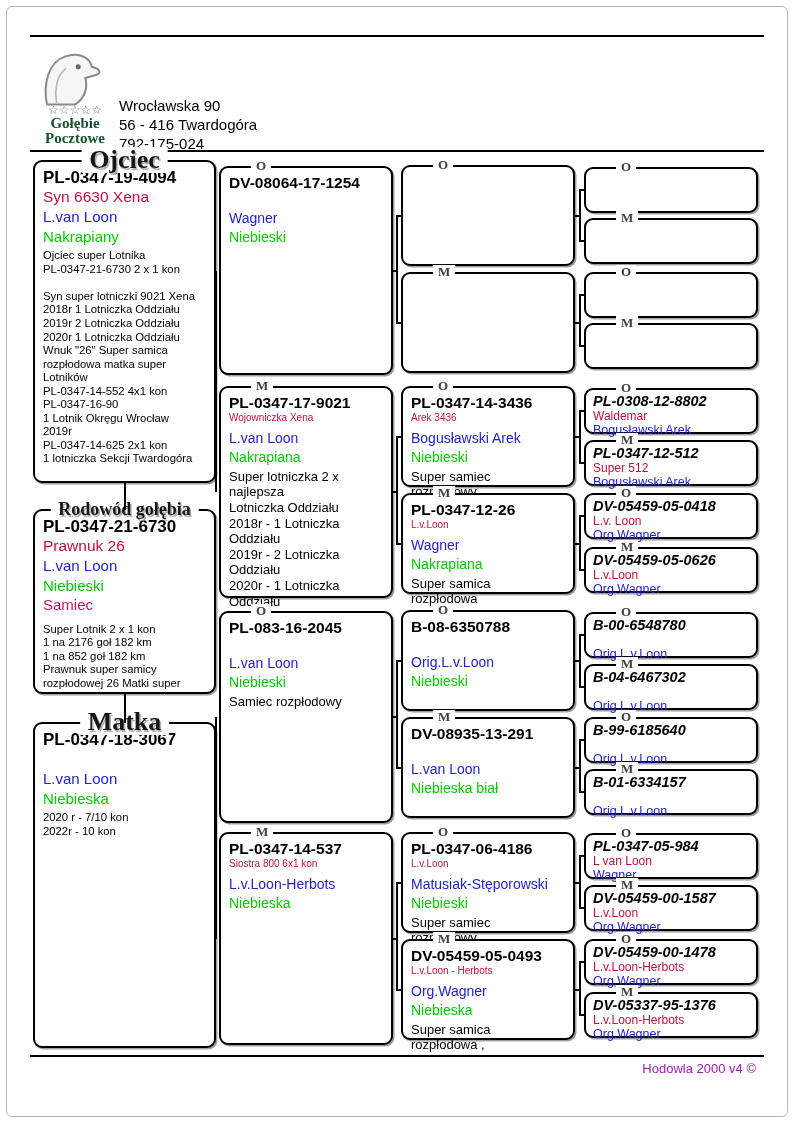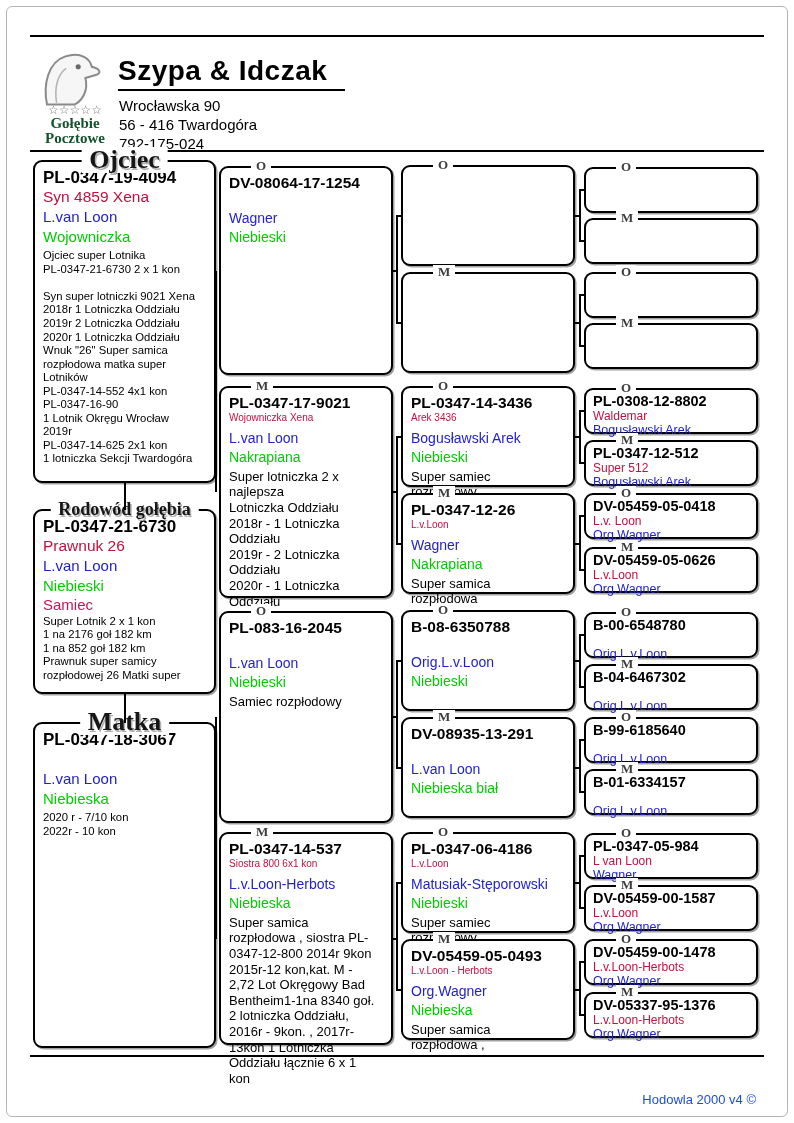--- a/index.html
+++ b/index.html
@@ -12,21 +12,21 @@
 
   
   .logo{position:absolute;left:36px;top:50px;width:78px;text-align:center;}
   .logo svg{display:block;margin:0 auto;}
   .logo .stars{font-size:12px;color:#787878;line-height:1;margin-top:-2px;letter-spacing:0px;}
   .logo .ltext{font-family:"Liberation Serif",serif;font-weight:bold;font-size:15px;color:#14532d;line-height:1.0;}
   .h-title{position:absolute;left:118px;top:55px;font-size:28px;font-weight:bold;border-bottom:2px solid #000;padding:0 18px 2px 0;letter-spacing:0.5px;}
   .h-addr{position:absolute;left:119px;top:96px;font-size:15px;line-height:1.27;}
 
   
-  .footer-text{position:absolute;right:38px;top:1092px;font-size:13px;color:#1d4ed8;}
+  .footer-text{position:absolute;right:38px;top:1061px;font-size:13px;color:#a21caf;}
 
   
   .pbox{position:absolute;background:#fff;border:2px solid #000;border-radius:9px;box-shadow:1.5px 1.5px 0 #a0a0a0;box-sizing:border-box;}
   .inner{padding:5px 16px 3px 8px;}
   .sexm{position:absolute;top:-9px;left:30px;background:#fff;padding:0 5px;
         font-family:"Liberation Serif",serif;font-weight:bold;font-size:13px;color:#3c3c3c;line-height:1;}
   .sect{position:absolute;left:50%;transform:translateX(-50%);background:#fff;padding:0 8px;white-space:nowrap;
         font-family:"Liberation Serif",serif;font-weight:bold;color:#161616;text-shadow:1.5px 1.5px 0 #b0b0b0;line-height:1;}
   .t-big{font-size:26px;top:-15px;}
   .t-mid{font-size:18px;top:-11px;}
@@ -37,21 +37,21 @@
   .pcolor{color:var(--green);font-size:14px;line-height:1.3;}
   .sexline{color:#be185d;font-size:15px;line-height:1.3;}
   .desc{color:#000;font-size:13px;line-height:1.2;white-space:pre-line;margin-top:3px;}
 
   .main .ring{font-size:17px;}
   .main .rname{font-size:15.5px;min-height:19px;}
   .main .strain,.main .pcolor{font-size:15px;}
   .main .desc{font-size:11.3px;}
 
   .g4 .inner{padding:3px 7px 2px 7px;}
-  .g4 .ring{font-size:14.5px;line-height:1.15;}
+  .g4 .ring{font-size:14.5px;line-height:1.15;font-style:italic;}
   .g4 .rname{font-size:12px;line-height:1.15;min-height:13px;}
   .g4 .strain{font-size:12.5px;line-height:1.15;}
 
   .cline{position:absolute;background:#000;}
 </style>
 </head>
 <body>
 
 <div class="page">
   <div class="page-frame"></div>
@@ -62,36 +62,35 @@
   <div class="logo">
     <svg width="72" height="56" viewBox="0 0 90 70">
       <path d="M10 68 C5 44 11 15 33 8 C53 2 64 11 66 21 C75 23 79 28 72 31 L58 35 C62 51 54 63 45 68 Z" fill="#f6f6f6" stroke="#8a8a8a" stroke-width="2.5"></path>
       <path d="M22 66 C19 48 23 30 34 23" fill="none" stroke="#b5b5b5" stroke-width="2"></path>
       <circle cx="49" cy="21" r="3.2" fill="#6a6a6a"></circle>
     </svg>
     <div class="stars">☆☆☆☆☆</div>
     <div class="ltext">Gołębie</div>
     <div class="ltext">Pocztowe</div>
   </div>
-  <div class="h-title">Szypa &amp; Idczak</div>
   <div class="h-addr">
     <div>Wrocławska 90</div>
     <div>56 - 416  Twardogóra</div>
     <div>792-175-024</div>
   </div>
 
   <div id="tree">
 
     <div class="pbox main" style="left:33px;top:160px;width:183px;height:323px">
       <span class="sect t-big">Ojciec</span>
       <div class="inner">
         <div class="ring">PL-0347-19-4094</div>
-        <div class="rname">Syn 4859 Xena</div>
+        <div class="rname">Syn 6630 Xena</div>
         <div class="strain">L.van Loon</div>
-        <div class="pcolor">Wojowniczka</div>
+        <div class="pcolor">Nakrapiany</div>
         <div class="desc">Ojciec super Lotnika
 PL-0347-21-6730 2 x 1 kon
 
 Syn super lotniczki 9021 Xena
 2018r 1 Lotniczka Oddziału
 2019r 2 Lotniczka Oddziału
 2020r 1 Lotniczka Oddziału
 Wnuk "26" Super samica
 rozpłodowa matka super
 Lotników
@@ -105,21 +104,21 @@
     </div>
 
     <div class="pbox main" style="left:33px;top:509px;width:183px;height:185px">
       <span class="sect t-mid">Rodowód gołębia</span>
       <div class="inner">
         <div class="ring">PL-0347-21-6730</div>
         <div class="rname">Prawnuk 26</div>
         <div class="strain">L.van Loon</div>
         <div class="pcolor">Niebieski</div>
         <div class="sexline">Samiec</div>
-        <div class="desc" style="margin-top:0">Super Lotnik 2 x 1 kon
+        <div class="desc" style="margin-top:8px">Super Lotnik 2 x 1 kon
 1 na 2176 goł 182 km
 1 na   852 goł 182 km
 Prawnuk super samicy
 rozpłodowej 26 Matki super</div>
       </div>
     </div>
 
     <div class="pbox main" style="left:33px;top:722px;width:183px;height:326px">
       <span class="sect t-big">Matka</span>
       <div class="inner">
@@ -166,21 +165,20 @@
           <div class="desc">Samiec rozpłodowy</div>
         </div>
       </div>
       <div class="pbox " style="left: 219px; top: 832px; width: 174px; height: 213px;">
         <span class="sexm">M</span>
         <div class="inner">
           <div class="ring">PL-0347-14-537</div>
           <div class="rname">Siostra 800  6x1 kon</div>
           <div class="strain">L.v.Loon-Herbots</div>
           <div class="pcolor">Niebieska</div>
-          <div class="desc">Super samica rozpłodowa , siostra PL-0347-12-800 2014r 9kon  2015r-12 kon,kat. M - 2,72 Lot Okręgowy Bad Bentheim1-1na 8340 goł. 2 lotniczka Oddziału, 2016r - 9kon. , 2017r-13kon 1 Lotniczka Oddziału łącznie  6 x 1 kon</div>
         </div>
       </div>
       <div class="pbox " style="left: 401px; top: 165px; width: 174px; height: 101px;">
         <span class="sexm">O</span>
         <div class="inner">
           <div class="ring"></div>
           <div class="rname"></div>
           <div class="strain"></div>
           <div class="pcolor"></div>
           <div class="desc"></div>

